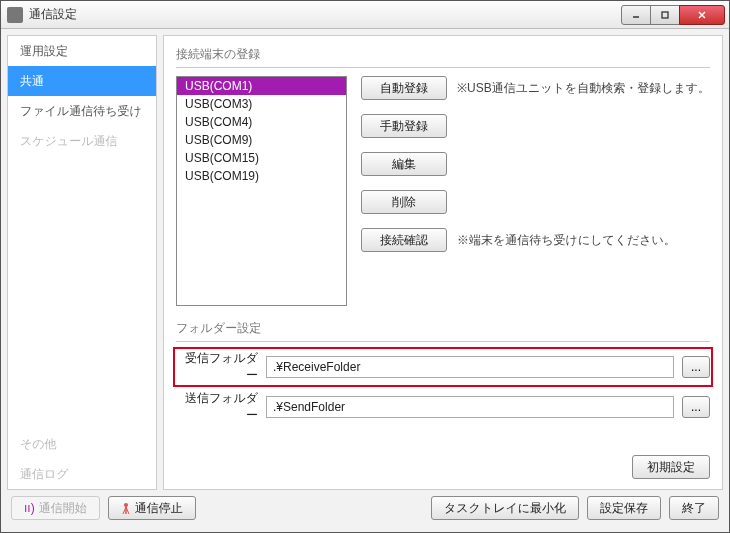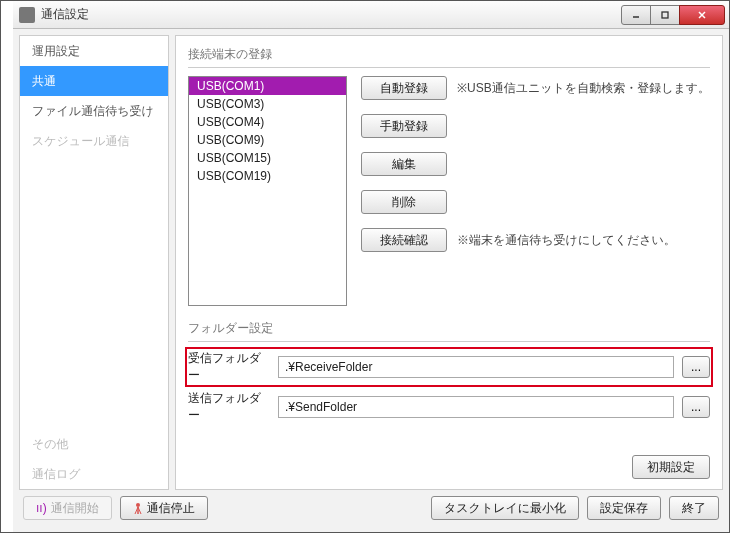--- a/index.html
+++ b/index.html
@@ -1,17 +1,17 @@
 <!DOCTYPE html>
 <html><head>
 <meta charset="utf-8">
 <style>
   * { box-sizing: border-box; }
   body { margin:0; font-family:"MS PGothic","Meiryo",sans-serif; font-size:12px; background:#fff; }
-  .window { width:730px; height:533px; border:1px solid #555; background:#fff; display:flex; flex-direction:column; position:relative;padding-left:12px;}
+  .window { width:730px; height:533px; border:1px solid #555; background:#fff; display:flex; flex-direction:column; position:relative;}
   
   .titlebar { height:28px; background:linear-gradient(#fdfdfd,#e9e9e9); border-bottom:1px solid #bbb; display:flex; align-items:center; padding:0 4px 0 6px;}
   .titlebar .appicon { width:16px; height:16px; margin-right:6px; background:#777; border-radius:2px;}
   .titlebar .title { flex:1; color:#333;}
   .sysbtns { display:flex; }
   .sysbtn { width:30px; height:20px; border:1px solid #7a7a7a; background:linear-gradient(#f5f5f5,#d8d8d8); margin-left:-1px; display:flex; align-items:center; justify-content:center; font-size:10px; color:#444;}
   .sysbtn.first { border-top-left-radius:3px; border-bottom-left-radius:3px;}
   .sysbtn.close { width:46px; background:linear-gradient(#e67,#c9302c); color:#fff; border-color:#8b1e1a; border-top-right-radius:3px; border-bottom-right-radius:3px;}
   .sysbtn svg { width:10px; height:10px;}
   
@@ -28,21 +28,21 @@
   .group-title { color:#777; margin-bottom:4px;}
   .group-line { border:0; border-top:1px solid #ccc; margin:3px 0 8px 0;}
   .terminal-row { display:flex; gap:14px;}
   .listbox { width:180px; height:230px; border:1px solid #8a8a8a; background:#fff; overflow:auto;}
   .listitem { padding:2px 8px; color:#222;}
   .listitem.selected { background:#a21caf; color:#fff;}
   .btncol { display:flex; flex-direction:column; gap:14px;}
   .btnrow { display:flex; align-items:center; gap:10px;}
   .wbtn { width:86px; height:24px; border:1px solid #8a8a8a; background:linear-gradient(#fdfdfd,#e3e3e3); border-radius:3px; display:flex; align-items:center; justify-content:center; color:#222;}
   .note { color:#444; white-space:nowrap;}
-  .folder-row { display:flex; align-items:center; gap:8px; margin-bottom:6px;}
+  .folder-row { display:flex; align-items:center; gap:8px; margin-bottom:6px;text-align:right;}
   .folder-row.hl { outline:2px solid #d9001b; outline-offset:1px;}
   .flabel { width:82px; color:#222;}
   .finput { flex:1; height:22px; border:1px solid #aaa; background:#fff; padding:0 6px; display:flex; align-items:center; color:#222;}
   .browse { width:28px; height:22px; border:1px solid #8a8a8a; background:linear-gradient(#fdfdfd,#e3e3e3); border-radius:3px; display:flex; align-items:center; justify-content:center;}
   .content-bottom { margin-top:auto; display:flex; justify-content:flex-end;}
   
   .footer { height:36px; display:flex; align-items:center; padding:0 4px; gap:8px;}
   .footer .spacer { flex:1;}
   .fbtn { height:24px; padding:0 12px; border:1px solid #8a8a8a; background:linear-gradient(#fdfdfd,#e3e3e3); border-radius:3px; display:flex; align-items:center; color:#222;}
   .fbtn.disabled { color:#aaa; border-color:#ccc; background:#f5f5f5;}

